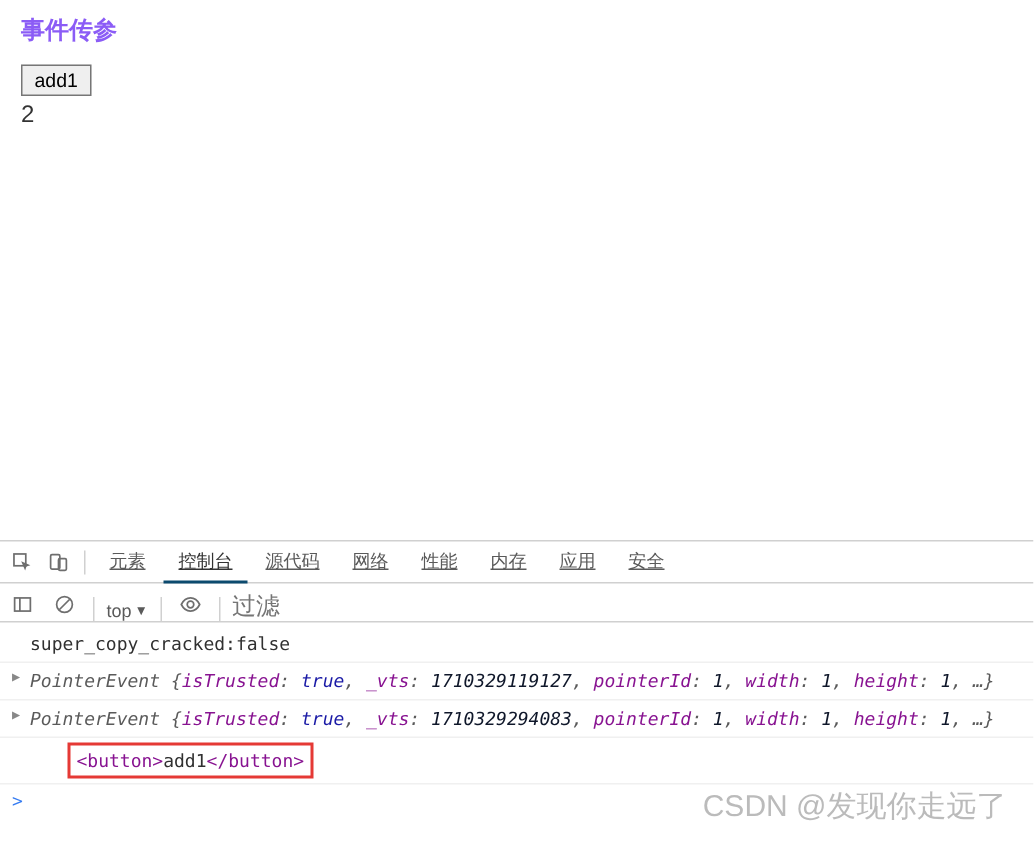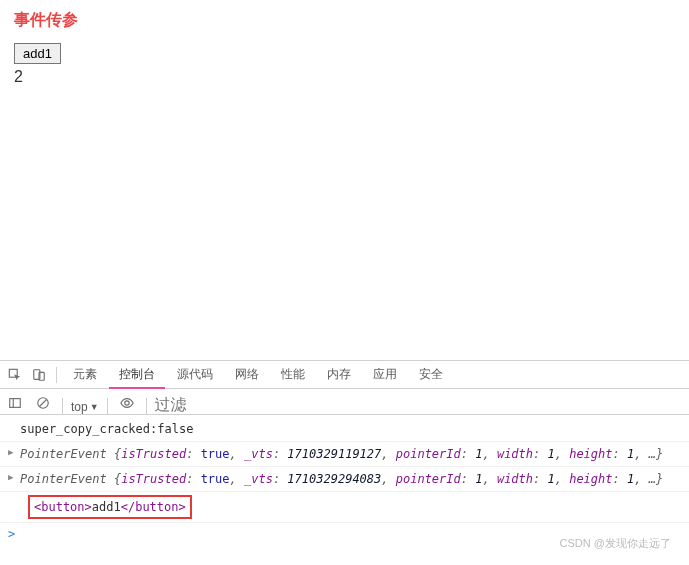--- a/index.html
+++ b/index.html
@@ -1,43 +1,43 @@
 <!DOCTYPE html>
 <html><head>
 <meta charset="utf-8">
 <style>
 * { margin: 0; padding: 0; box-sizing: border-box; }
 body { font-family: Arial, "Microsoft YaHei", sans-serif; font-size: 12px; color: #333; background: #fff; width: 689px; height: 565px; overflow: hidden; position: relative; }
 .page-area { padding: 10px 14px; height: 360px; }
-.page-title { font-size: 16px; font-weight: bold; color: #ef4444; margin-bottom: 12px; }
+.page-title { font-size: 16px; font-weight: bold; color: #8b5cf6; margin-bottom: 12px; }
 .page-button { font-family: Arial; font-size: 13px; padding: 2px 8px; background: #efefef; border: 1px solid #767676; cursor: pointer; }
 .page-number { font-size: 16px; margin-top: 4px; }
 .devtools { border-top: 1px solid #d0d0d0; font-size: 12px; color: #5a5a5a; }
 .dt-tabs { display: flex; align-items: center; height: 28px; border-bottom: 1px solid #d0d0d0; padding: 0 4px; gap: 2px; }
 .dt-icon { width: 22px; height: 22px; display: flex; align-items: center; justify-content: center; color: #6e6e6e; }
 .dt-icon svg { width: 14px; height: 14px; }
-.dt-tab { padding: 12px 10px; height: 28px; display: flex; align-items: center; color: #5a5a5a; cursor: pointer; }
-.dt-tab.active { color: #333; border-bottom: 2px solid #ec4899; margin-bottom: -1px; }
+.dt-tab { padding: 12px 10px; height: 28px; display: flex; align-items: center; color: #5a5a5a; cursor: pointer; text-decoration: underline; }
+.dt-tab.active { color: #333; border-bottom: 2px solid #0c4a6e; margin-bottom: -1px; }
 .dt-toolbar { display: flex; align-items: flex-end; height: 26px; border-bottom: 1px solid #d0d0d0; padding: 0 4px; gap: 6px; }
 .dt-toolbar .sep { width: 1px; height: 16px; background: #d0d0d0; margin: 0 2px; }
 .dt-top { font-size: 12px; color: #5a5a5a; display: flex; align-items: center; gap: 2px; }
 .dt-filter { border: none; outline: none; font-size: 16px; color: #999; width: 60px; }
 .dt-console { font-family: Consolas, Menlo, monospace; font-size: 12px; padding: 2px 0; }
 .dt-row { padding: 3px 8px 3px 20px; border-bottom: 1px solid #f0f0f0; line-height: 1.5; position: relative; white-space: nowrap; overflow: hidden; text-overflow: ellipsis; }
 .dt-row.expandable::before { content: "▶"; position: absolute; left: 8px; top: 4px; font-size: 9px; color: #888; }
 .c-text { color: #303030; }
 .c-italic { font-style: italic; color: #5a5a5a; }
 .c-key { color: #881391; font-style: italic; }
 .c-num { color: #0f172a; font-style: italic; }
-.c-bool { color: #1a1aa6; }
+.c-bool { color: #1a1aa6; font-style: italic; }
 .c-tag { color: #881391; }
 .c-tagtext { color: #303030; }
 .red-box { display: inline-block; border: 2px solid #e53935; padding: 1px 4px; }
 .dt-prompt { padding: 4px 8px; color: #367cf1; font-family: Consolas, monospace; }
-.watermark { position: absolute; right: 18px; bottom: 14px; color: rgba(120,120,120,0.5); font-size: 11px; pointer-events: none; }
+.watermark { position: absolute; right: 18px; bottom: 14px; color: rgba(120,120,120,0.5); font-size: 20px; pointer-events: none; }
 </style>
 </head>
 <body>
 
 <div class="page-area">
   <div class="page-title">事件传参</div>
   <button class="page-button">add1</button>
   <div class="page-number">2</div>
 </div>
 
@@ -98,21 +98,21 @@
   <div class="dt-console">
     <div class="dt-row">
       <span class="c-text">super_copy_cracked:false</span>
     </div>
     <div class="dt-row expandable">
       <span class="c-italic">PointerEvent </span><span class="c-italic">{</span><span class="c-key">isTrusted</span><span class="c-italic">: </span><span class="c-bool">true</span><span class="c-italic">, </span><span class="c-key">_vts</span><span class="c-italic">: </span><span class="c-num">1710329119127</span><span class="c-italic">, </span><span class="c-key">pointerId</span><span class="c-italic">: </span><span class="c-num">1</span><span class="c-italic">, </span><span class="c-key">width</span><span class="c-italic">: </span><span class="c-num">1</span><span class="c-italic">, </span><span class="c-key">height</span><span class="c-italic">: </span><span class="c-num">1</span><span class="c-italic">, …}</span>
     </div>
     <div class="dt-row expandable">
       <span class="c-italic">PointerEvent </span><span class="c-italic">{</span><span class="c-key">isTrusted</span><span class="c-italic">: </span><span class="c-bool">true</span><span class="c-italic">, </span><span class="c-key">_vts</span><span class="c-italic">: </span><span class="c-num">1710329294083</span><span class="c-italic">, </span><span class="c-key">pointerId</span><span class="c-italic">: </span><span class="c-num">1</span><span class="c-italic">, </span><span class="c-key">width</span><span class="c-italic">: </span><span class="c-num">1</span><span class="c-italic">, </span><span class="c-key">height</span><span class="c-italic">: </span><span class="c-num">1</span><span class="c-italic">, …}</span>
     </div>
-    <div class="dt-row" style="padding-left:28px;">
+    <div class="dt-row" style="padding-left:45px;">
       <span class="red-box">
         <span class="c-tag">&lt;button&gt;</span><span class="c-tagtext">add1</span><span class="c-tag">&lt;/button&gt;</span>
       </span>
     </div>
     <div class="dt-prompt">&gt;</div>
   </div>
 </div>
 
 <div class="watermark">CSDN @发现你走远了</div>
 

